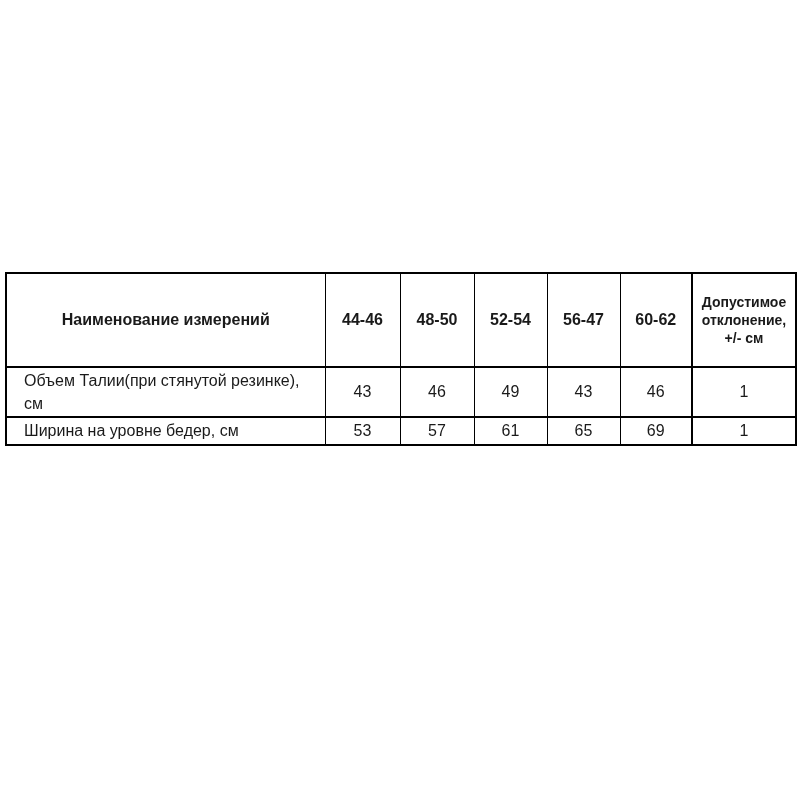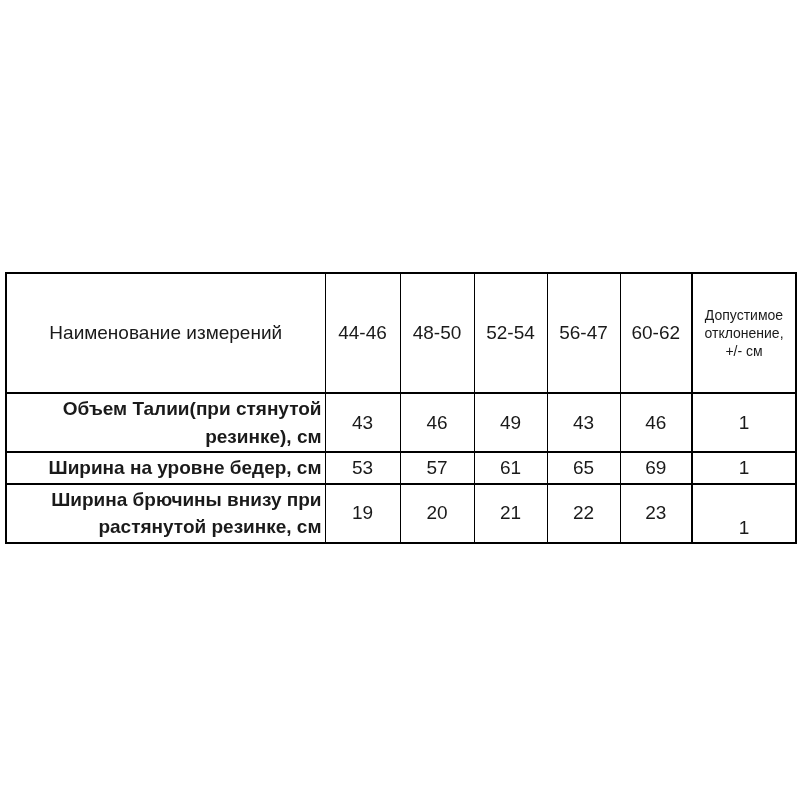--- a/index.html
+++ b/index.html
@@ -24,44 +24,44 @@
     border-collapse: collapse;
     table-layout: fixed;
     background: #ffffff;
     border: 2px solid #000000;
   }
   .size-table th, .size-table td {
     border-top: 2px solid #000000;
     border-bottom: 2px solid #000000;
     border-left: 1px solid #000000;
     border-right: 1px solid #000000;
-    font-size: 19px;
+    font-size: 16px;
     text-align: center;
     vertical-align: middle;
     padding: 1px 3px;
     overflow: hidden;
   }
   .size-table th {
-    font-weight: normal;
-    height: 120px;
+    font-weight: bold;
+    height: 94px;
     line-height: 1.3;
     text-align: center;
   }
   .size-table th.dev-col {
     font-size: 14px;
   }
   .size-table .dev-col {
     border-left: 2px solid #000000;
   }
   .size-table tr.r { height: 22px; }
   .size-table tr.tall { height: 46px; }
   .size-table td.label-cell {
-    text-align: right;
-    font-weight: bold;
-    padding-left: 6px;
+    text-align: left;
+    font-weight: normal;
+    padding-left: 17px;
     line-height: 1.45;
   }
   .size-table td.num {
     font-weight: normal;
   }
   .size-table td.dev-bottom {
     vertical-align: bottom;
     padding-bottom: 3px;
   }
 </style>
@@ -102,24 +102,15 @@
       </tr>
       <tr class="r">
         <td class="label-cell">Ширина на уровне бедер, см</td>
         <td class="num">53</td>
         <td class="num">57</td>
         <td class="num">61</td>
         <td class="num">65</td>
         <td class="num">69</td>
         <td class="num dev-col">1</td>
       </tr>
-      <tr class="tall">
-        <td class="label-cell">Ширина брючины внизу при растянутой резинке, см</td>
-        <td class="num">19</td>
-        <td class="num">20</td>
-        <td class="num">21</td>
-        <td class="num">22</td>
-        <td class="num">23</td>
-        <td class="num dev-col dev-bottom">1</td>
-      </tr>
     </tbody>
   </table>
 </div>
 
 </body></html>

